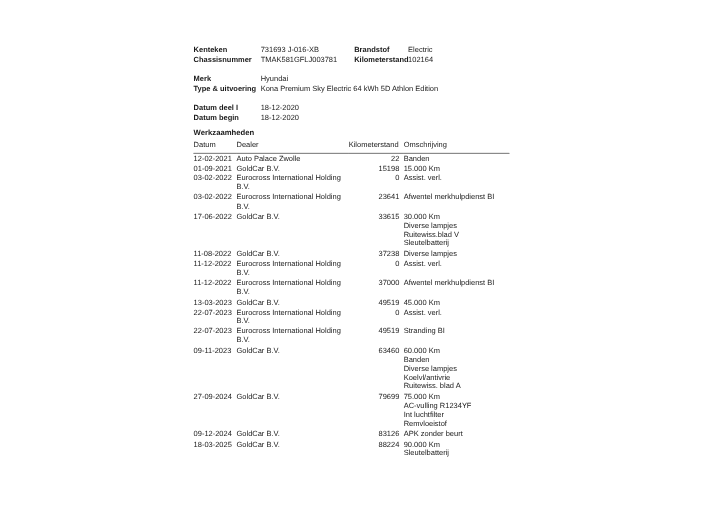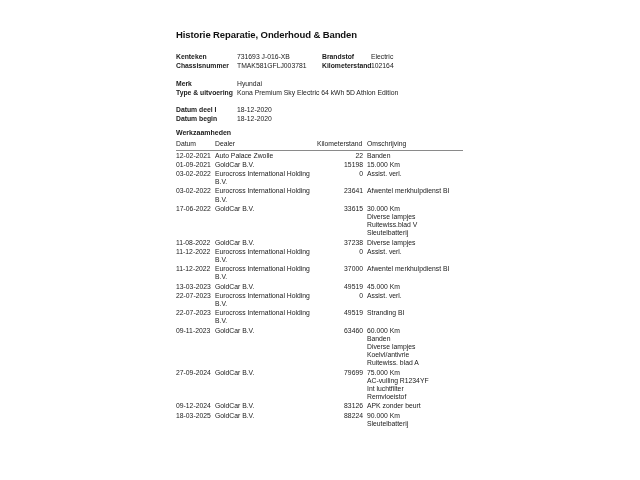--- a/index.html
+++ b/index.html
@@ -68,21 +68,20 @@
   .c-km     { width:50px; text-align:right; padding-right:4px !important; }
   th.c-km   { text-align:right; padding-right:4px !important; }
   .c-oms    { white-space:pre; }
 </style>
 </head>
 <body>
 
 <div class="canvas">
   <div class="doc">
 
-    <div class="doc-title">Historie Reparatie, Onderhoud &amp; Banden</div>
 
     <div class="info-grid">
       <span class="lbl">Kenteken</span>
       <span class="val">731693 J-016-XB</span>
       <span class="lbl">Brandstof</span>
       <span class="val">Electric</span>
       <span class="lbl">Chassisnummer</span>
       <span class="val">TMAK581GFLJ003781</span>
       <span class="lbl">Kilometerstand</span>
       <span class="val">102164</span>

